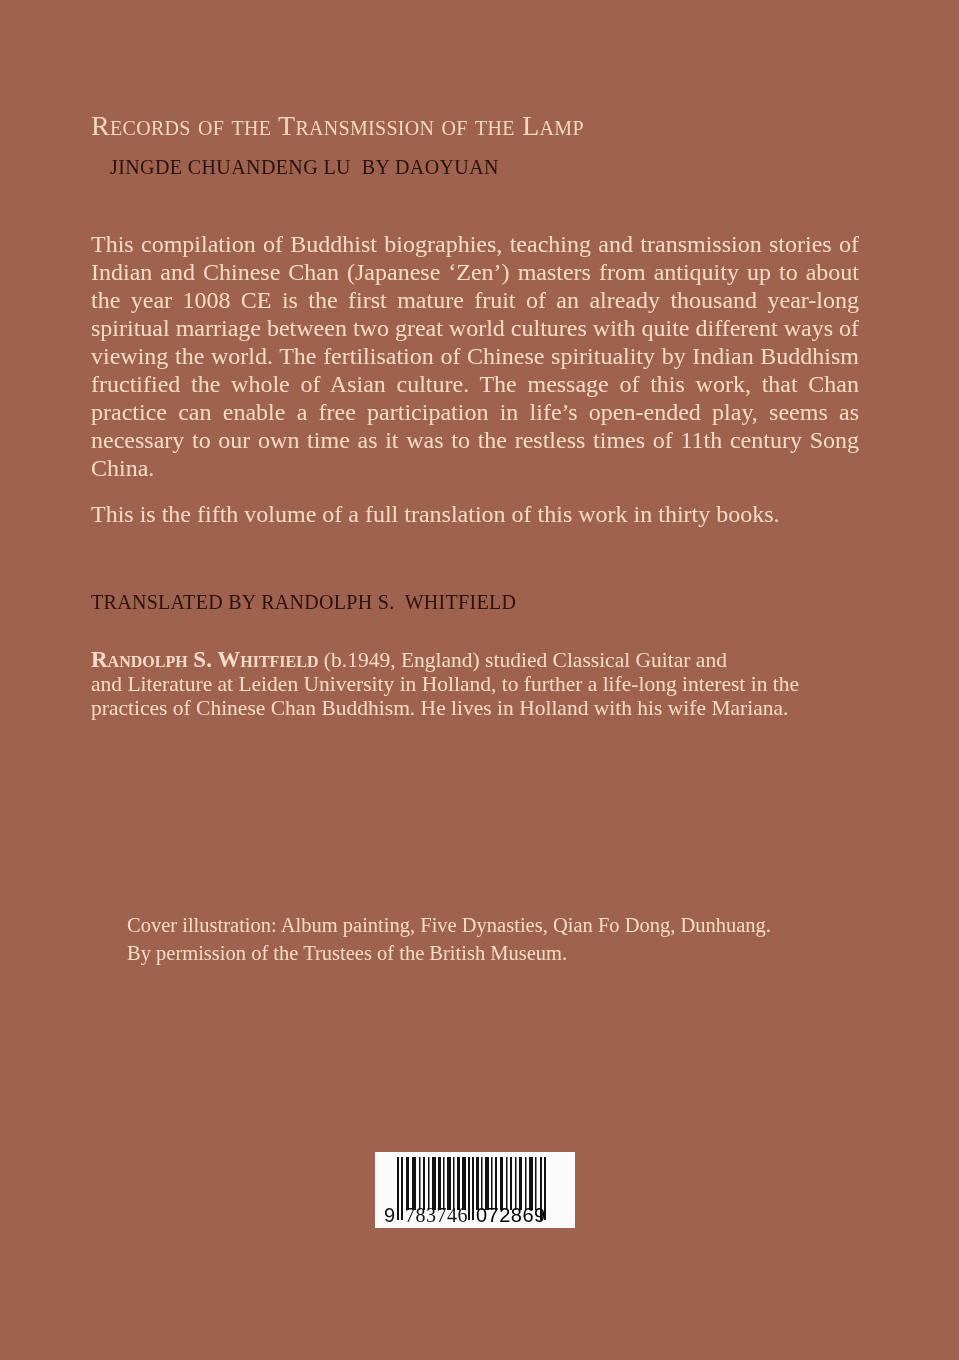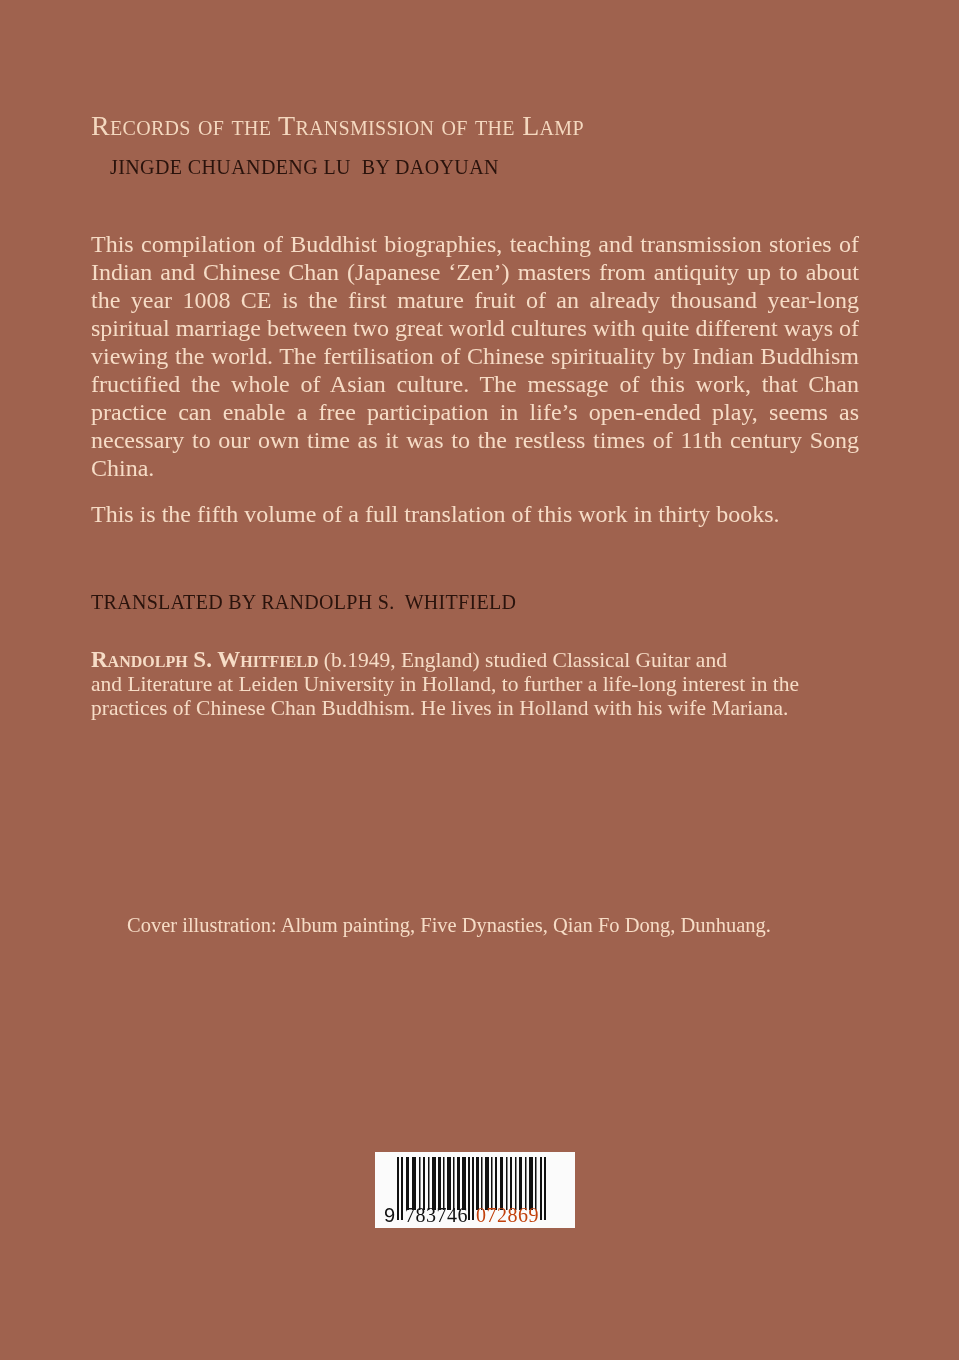--- a/index.html
+++ b/index.html
@@ -53,20 +53,21 @@
 <div class="abs translated">TRANSLATED BY RANDOLPH S.  WHITFIELD</div>
 
 <div class="abs bio">
   <span class="line"><span class="name">Randolph S. Whitfield</span><span> (b.1949, England) studied Classical Guitar and</span></span>
   <span class="line">and Literature at Leiden University in Holland, to further a life-long interest in the</span>
   <span class="line">practices of Chinese Chan Buddhism. He lives in Holland with his wife Mariana.</span>
 </div>
 
 <div class="abs credit">
   <span class="line">Cover illustration: Album painting, Five Dynasties, Qian Fo Dong, Dunhuang.</span>
+  <span class="line">By permission of the Trustees of the British Museum.</span>
 </div>
 
 <div class="abs barcode">
   <svg width="200" height="76" viewBox="0 0 200 76">
     <g fill="#111">
 
       <rect x="22" y="5" width="2" height="63"></rect>
       <rect x="26" y="5" width="2" height="63"></rect>
 
       <rect x="31" y="5" width="3" height="53"></rect>
@@ -98,14 +99,14 @@
       <rect x="150" y="5" width="1.5" height="53"></rect>
       <rect x="154" y="5" width="4" height="53"></rect>
       <rect x="160" y="5" width="1.5" height="53"></rect>
 
       <rect x="165" y="5" width="2" height="63"></rect>
       <rect x="169" y="5" width="2" height="63"></rect>
     </g>
   </svg>
   <span class="abs" style="left:9px; top:52px; font-family:'Liberation Sans', sans-serif; font-size:20px; color:#111;">9</span>
   <span class="abs" style="left:30px; top:52px; font-family:Liberation Serif, serif; font-size:20px; color:#111; letter-spacing:0.5px;">783746</span>
-  <span class="abs" style="left:101px; top:52px; font-family:Liberation Serif, serif; font-size:20px; color:#c2410c; letter-spacing:0.5px;">072869</span>
+  <span class="abs" style="left:101px; top:52px; font-family:Liberation Sans, sans-serif; font-size:20px; color:#000000; letter-spacing:0.5px;">072869</span>
 </div>
 
 </body></html>

